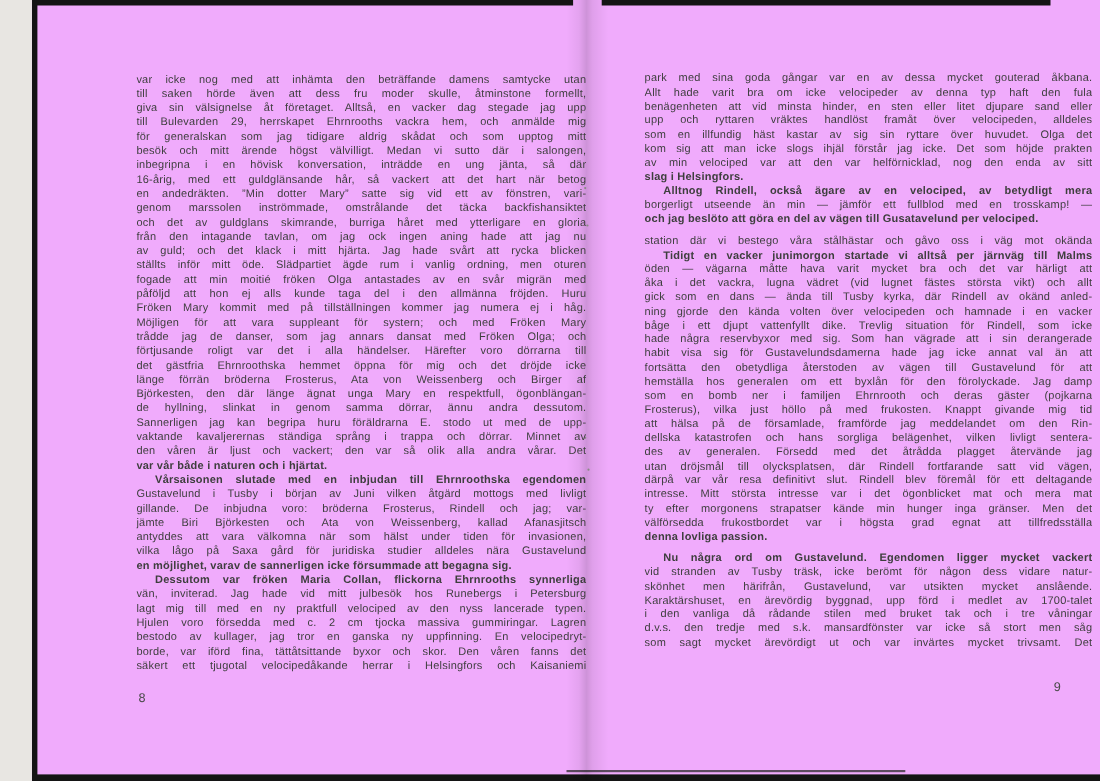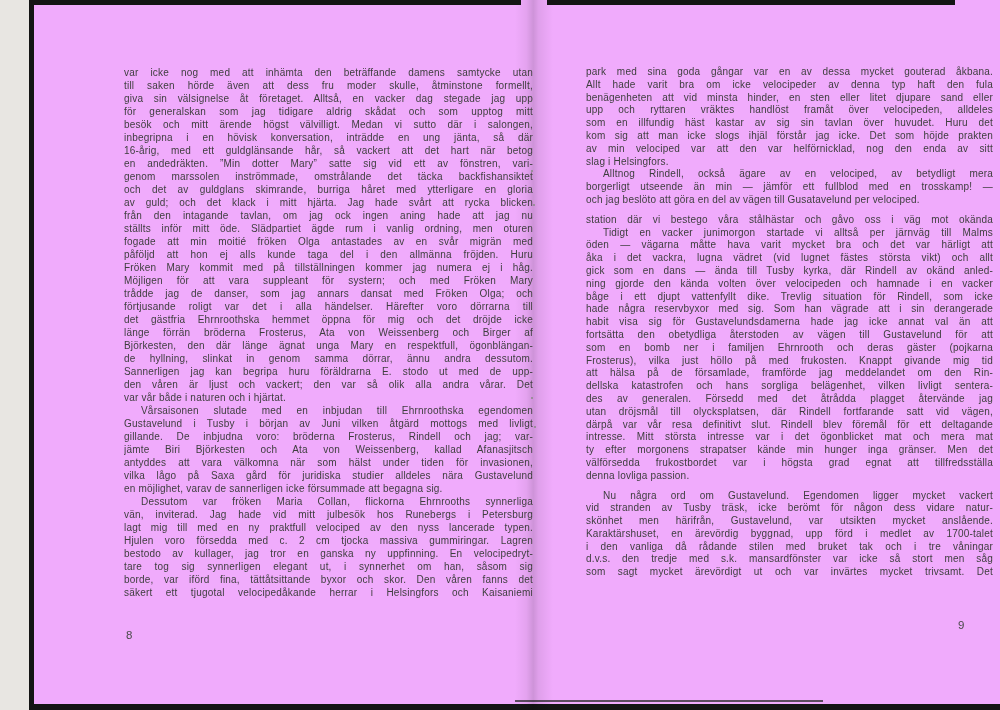--- a/index.html
+++ b/index.html
@@ -25,22 +25,22 @@
   .textblock{position:absolute;color:#3e3e3e;}
   .textblock-left{left:95px;top:66px;width:409px;}
   .textblock-right{left:557px;top:66px;width:407px;}
   .line{
     font-size:10px;height:13px;line-height:13px;overflow:hidden;
     letter-spacing:0.2px;
     text-align:justify;text-align-last:justify;
     -moz-text-align-last:justify;
   }
   .textblock-right .line{height:12.8px;line-height:12.8px;}
-  .line.end{text-align-last:left;-moz-text-align-last:left;}
-  .line.ind{text-indent:17px;}
+  .line.end{text-align-last:left;font-weight:bold;-moz-text-align-last:left;}
+  .line.ind{text-indent:17px;font-weight:bold;}
   .para.gap{margin-top:7px;}
   .pagenum{position:absolute;font-size:11.5px;color:#4a4a4a;}
   .pagenum-left{left:97px;top:629px;}
   .pagenum-right{left:929px;top:619px;}
 </style>
 </head>
 <body>
 
 <div class="scan">
 
@@ -54,91 +54,93 @@
   <div class="speck" style="left:502px;top:170px;"></div>
   <div class="speck" style="left:504px;top:204px;"></div>
   <div class="speck" style="left:502px;top:397px;"></div>
   <div class="speck" style="left:505px;top:426px;"></div>
 
   <div class="textblock textblock-left">
       <div class="para">
         <div class="line">var icke nog med att inhämta den beträffande damens samtycke utan</div>
         <div class="line">till saken hörde även att dess fru moder skulle, åtminstone formellt,</div>
         <div class="line">giva sin välsignelse åt företaget. Alltså, en vacker dag stegade jag upp</div>
+        <div class="line">till Bulevarden 29, herrskapet Ehrnrooths vackra hem, och anmälde mig</div>
         <div class="line">för generalskan som jag tidigare aldrig skådat och som upptog mitt</div>
         <div class="line">besök och mitt ärende högst välvilligt. Medan vi sutto där i salongen,</div>
         <div class="line">inbegripna i en hövisk konversation, inträdde en ung jänta, så där</div>
         <div class="line">16-årig, med ett guldglänsande hår, så vackert att det hart när betog</div>
         <div class="line">en andedräkten. ”Min dotter Mary” satte sig vid ett av fönstren, vari-</div>
         <div class="line">genom marssolen inströmmade, omstrålande det täcka backfishansiktet</div>
         <div class="line">och det av guldglans skimrande, burriga håret med ytterligare en gloria</div>
+        <div class="line">från den intagande tavlan, om jag ock ingen aning hade att jag nu</div>
         <div class="line">av guld; och det klack i mitt hjärta. Jag hade svårt att rycka blicken</div>
-        <div class="line">från den intagande tavlan, om jag ock ingen aning hade att jag nu</div>
         <div class="line">ställts inför mitt öde. Slädpartiet ägde rum i vanlig ordning, men oturen</div>
         <div class="line">fogade att min moitié fröken Olga antastades av en svår migrän med</div>
         <div class="line">påföljd att hon ej alls kunde taga del i den allmänna fröjden. Huru</div>
         <div class="line">Fröken Mary kommit med på tillställningen kommer jag numera ej i håg.</div>
         <div class="line">Möjligen för att vara suppleant för systern; och med Fröken Mary</div>
         <div class="line">trådde jag de danser, som jag annars dansat med Fröken Olga; och</div>
         <div class="line">förtjusande roligt var det i alla händelser. Härefter voro dörrarna till</div>
         <div class="line">det gästfria Ehrnroothska hemmet öppna för mig och det dröjde icke</div>
         <div class="line">länge förrän bröderna Frosterus, Ata von Weissenberg och Birger af</div>
         <div class="line">Björkesten, den där länge ägnat unga Mary en respektfull, ögonblängan-</div>
         <div class="line">de hyllning, slinkat in genom samma dörrar, ännu andra dessutom.</div>
         <div class="line">Sannerligen jag kan begripa huru föräldrarna E. stodo ut med de upp-</div>
+        <div class="line">vaktande kavaljerernas ständiga språng i trappa och dörrar. Minnet av</div>
         <div class="line">den våren är ljust och vackert; den var så olik alla andra vårar. Det</div>
         <div class="line end">var vår både i naturen och i hjärtat.</div>
       </div>
       <div class="para">
         <div class="line ind">Vårsaisonen slutade med en inbjudan till Ehrnroothska egendomen</div>
         <div class="line">Gustavelund i Tusby i början av Juni vilken åtgärd mottogs med livligt</div>
         <div class="line">gillande. De inbjudna voro: bröderna Frosterus, Rindell och jag; var-</div>
         <div class="line">jämte Biri Björkesten och Ata von Weissenberg, kallad Afanasjitsch</div>
         <div class="line">antyddes att vara välkomna när som hälst under tiden för invasionen,</div>
         <div class="line">vilka lågo på Saxa gård för juridiska studier alldeles nära Gustavelund</div>
         <div class="line end">en möjlighet, varav de sannerligen icke försummade att begagna sig.</div>
       </div>
       <div class="para">
         <div class="line ind">Dessutom var fröken Maria Collan, flickorna Ehrnrooths synnerliga</div>
         <div class="line">vän, inviterad. Jag hade vid mitt julbesök hos Runebergs i Petersburg</div>
         <div class="line">lagt mig till med en ny praktfull velociped av den nyss lancerade typen.</div>
         <div class="line">Hjulen voro försedda med c. 2 cm tjocka massiva gummiringar. Lagren</div>
         <div class="line">bestodo av kullager, jag tror en ganska ny uppfinning. En velocipedryt-</div>
-        <div class="line">tare tog sig synnerligen elegant ut, i synnerhet om han, såsom sig</div>
         <div class="line">borde, var iförd fina, tättåtsittande byxor och skor. Den våren fanns det</div>
         <div class="line">säkert ett tjugotal velocipedåkande herrar i Helsingfors och Kaisaniemi</div>
       </div>
     </div>
   <div class="textblock textblock-right">
       <div class="para">
         <div class="line">park med sina goda gångar var en av dessa mycket gouterad åkbana.</div>
         <div class="line">Allt hade varit bra om icke velocipeder av denna typ haft den fula</div>
         <div class="line">benägenheten att vid minsta hinder, en sten eller litet djupare sand eller</div>
         <div class="line">upp och ryttaren vräktes handlöst framåt över velocipeden, alldeles</div>
-        <div class="line">som en illfundig häst kastar av sig sin tavlan över huvudet. Huru det</div>
+        <div class="line">som en illfundig häst kastar av sig sin ryttare över huvudet. Olga det</div>
         <div class="line">kom sig att man icke slogs ihjäl förstår jag icke. Det som höjde prakten</div>
         <div class="line">av min velociped var att den var helförnicklad, nog den enda av sitt</div>
         <div class="line end">slag i Helsingfors.</div>
       </div>
       <div class="para">
         <div class="line ind">Alltnog Rindell, också ägare av en velociped, av betydligt mera</div>
         <div class="line">borgerligt utseende än min — jämför ett fullblod med en trosskamp! —</div>
         <div class="line end">och jag beslöto att göra en del av vägen till Gusatavelund per velociped.</div>
       </div>
       <div class="para gap">
         <div class="line">station där vi bestego våra stålhästar och gåvo oss i väg mot okända</div>
         <div class="line ind">Tidigt en vacker junimorgon startade vi alltså per järnväg till Malms</div>
         <div class="line">öden — vägarna måtte hava varit mycket bra och det var härligt att</div>
         <div class="line">åka i det vackra, lugna vädret (vid lugnet fästes största vikt) och allt</div>
         <div class="line">gick som en dans — ända till Tusby kyrka, där Rindell av okänd anled-</div>
         <div class="line">ning gjorde den kända volten över velocipeden och hamnade i en vacker</div>
         <div class="line">båge i ett djupt vattenfyllt dike. Trevlig situation för Rindell, som icke</div>
         <div class="line">hade några reservbyxor med sig. Som han vägrade att i sin derangerade</div>
         <div class="line">habit visa sig för Gustavelundsdamerna hade jag icke annat val än att</div>
         <div class="line">fortsätta den obetydliga återstoden av vägen till Gustavelund för att</div>
+        <div class="line">hemställa hos generalen om ett byxlån för den förolyckade. Jag damp</div>
         <div class="line">som en bomb ner i familjen Ehrnrooth och deras gäster (pojkarna</div>
         <div class="line">Frosterus), vilka just höllo på med frukosten. Knappt givande mig tid</div>
         <div class="line">att hälsa på de församlade, framförde jag meddelandet om den Rin-</div>
         <div class="line">dellska katastrofen och hans sorgliga belägenhet, vilken livligt sentera-</div>
         <div class="line">des av generalen. Försedd med det åtrådda plagget återvände jag</div>
         <div class="line">utan dröjsmål till olycksplatsen, där Rindell fortfarande satt vid vägen,</div>
         <div class="line">därpå var vår resa definitivt slut. Rindell blev föremål för ett deltagande</div>
         <div class="line">intresse. Mitt största intresse var i det ögonblicket mat och mera mat</div>
         <div class="line">ty efter morgonens strapatser kände min hunger inga gränser. Men det</div>
         <div class="line">välförsedda frukostbordet var i högsta grad egnat att tillfredsställa</div>

